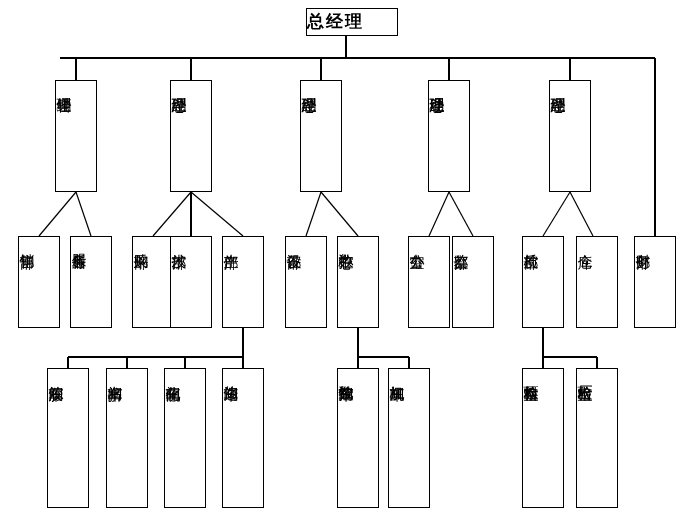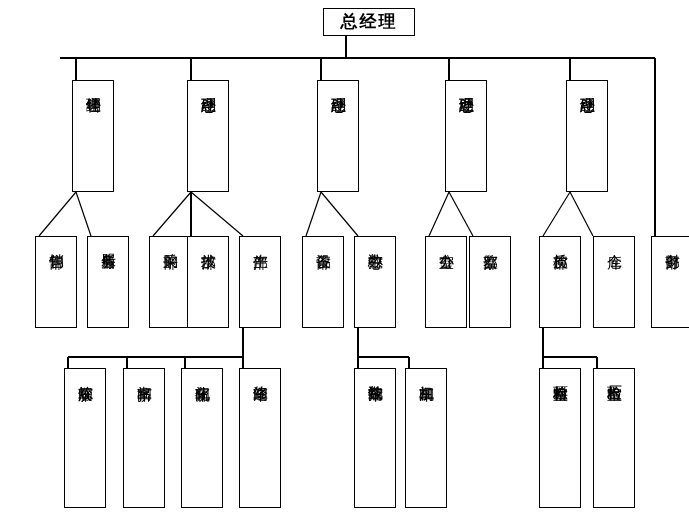--- a/index.html
+++ b/index.html
@@ -36,23 +36,21 @@
     shape-rendering: geometricPrecision;
     stroke-width: 1.2;
   }
   .node {
     position: absolute;
     box-sizing: border-box;
     border: 1.4px solid #000000;
     background: #ffffff;
     display: flex;
     align-items: flex-start;
-    justify-content: center;
     overflow: hidden;
-    margin-left: 17px;
   }
   .node .label {
     display: block;
     color: #000000;
     line-height: 1.12;
     letter-spacing: 0px;
     text-align: center;
     white-space: pre;
   }
   

